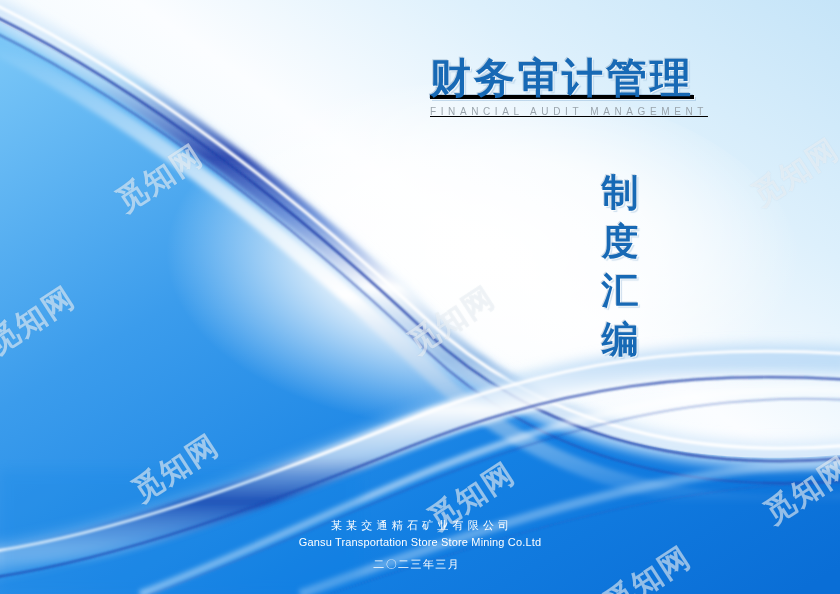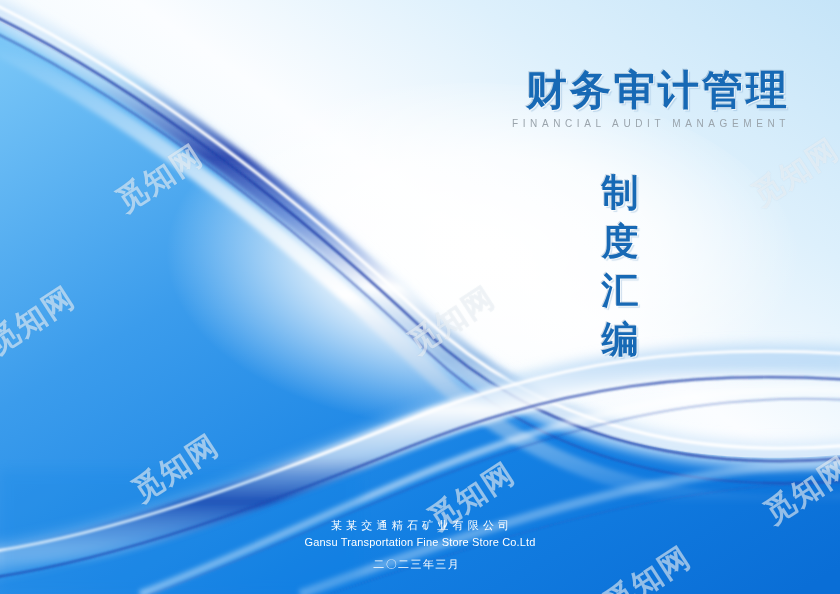--- a/index.html
+++ b/index.html
@@ -43,23 +43,24 @@
     transform: rotate(-33deg);
     transform-origin: 50% 50%;
     white-space: nowrap;
     text-shadow: 0 0 1px rgba(120,150,180,0.25);
   }
 
   
   #title-block {
     position: absolute;
     left: 430px;
-    top: 68px;
+    top: 56px;
     width: 360px;
-    text-align: right;
+    text-align: left;
+    text-decoration: underline;
   }
   #main-title {
     font-family: "DejaVu Sans", "Liberation Sans", sans-serif;
     font-size: 41px;
     font-weight: 700;
     line-height: 1.08;
     letter-spacing: 3px;
     color: #1769b5;
     margin: 0;
     text-shadow:
@@ -262,17 +263,17 @@
 
   <div id="vertical-title">
     <span class="vchar">制</span>
     <span class="vchar">度</span>
     <span class="vchar">汇</span>
     <span class="vchar">编</span>
   </div>
 
   <div id="footer">
     <p id="footer-company-cn">某某交通精石矿业有限公司</p>
-    <p id="footer-company-en">Gansu Transportation Fine Store Store Co.Ltd</p>
+    <p id="footer-company-en">Gansu Transportation Store Store Mining Co.Ltd</p>
     <p id="footer-date">二〇二三年三月</p>
   </div>
 
 </div>
 
 </body></html>

